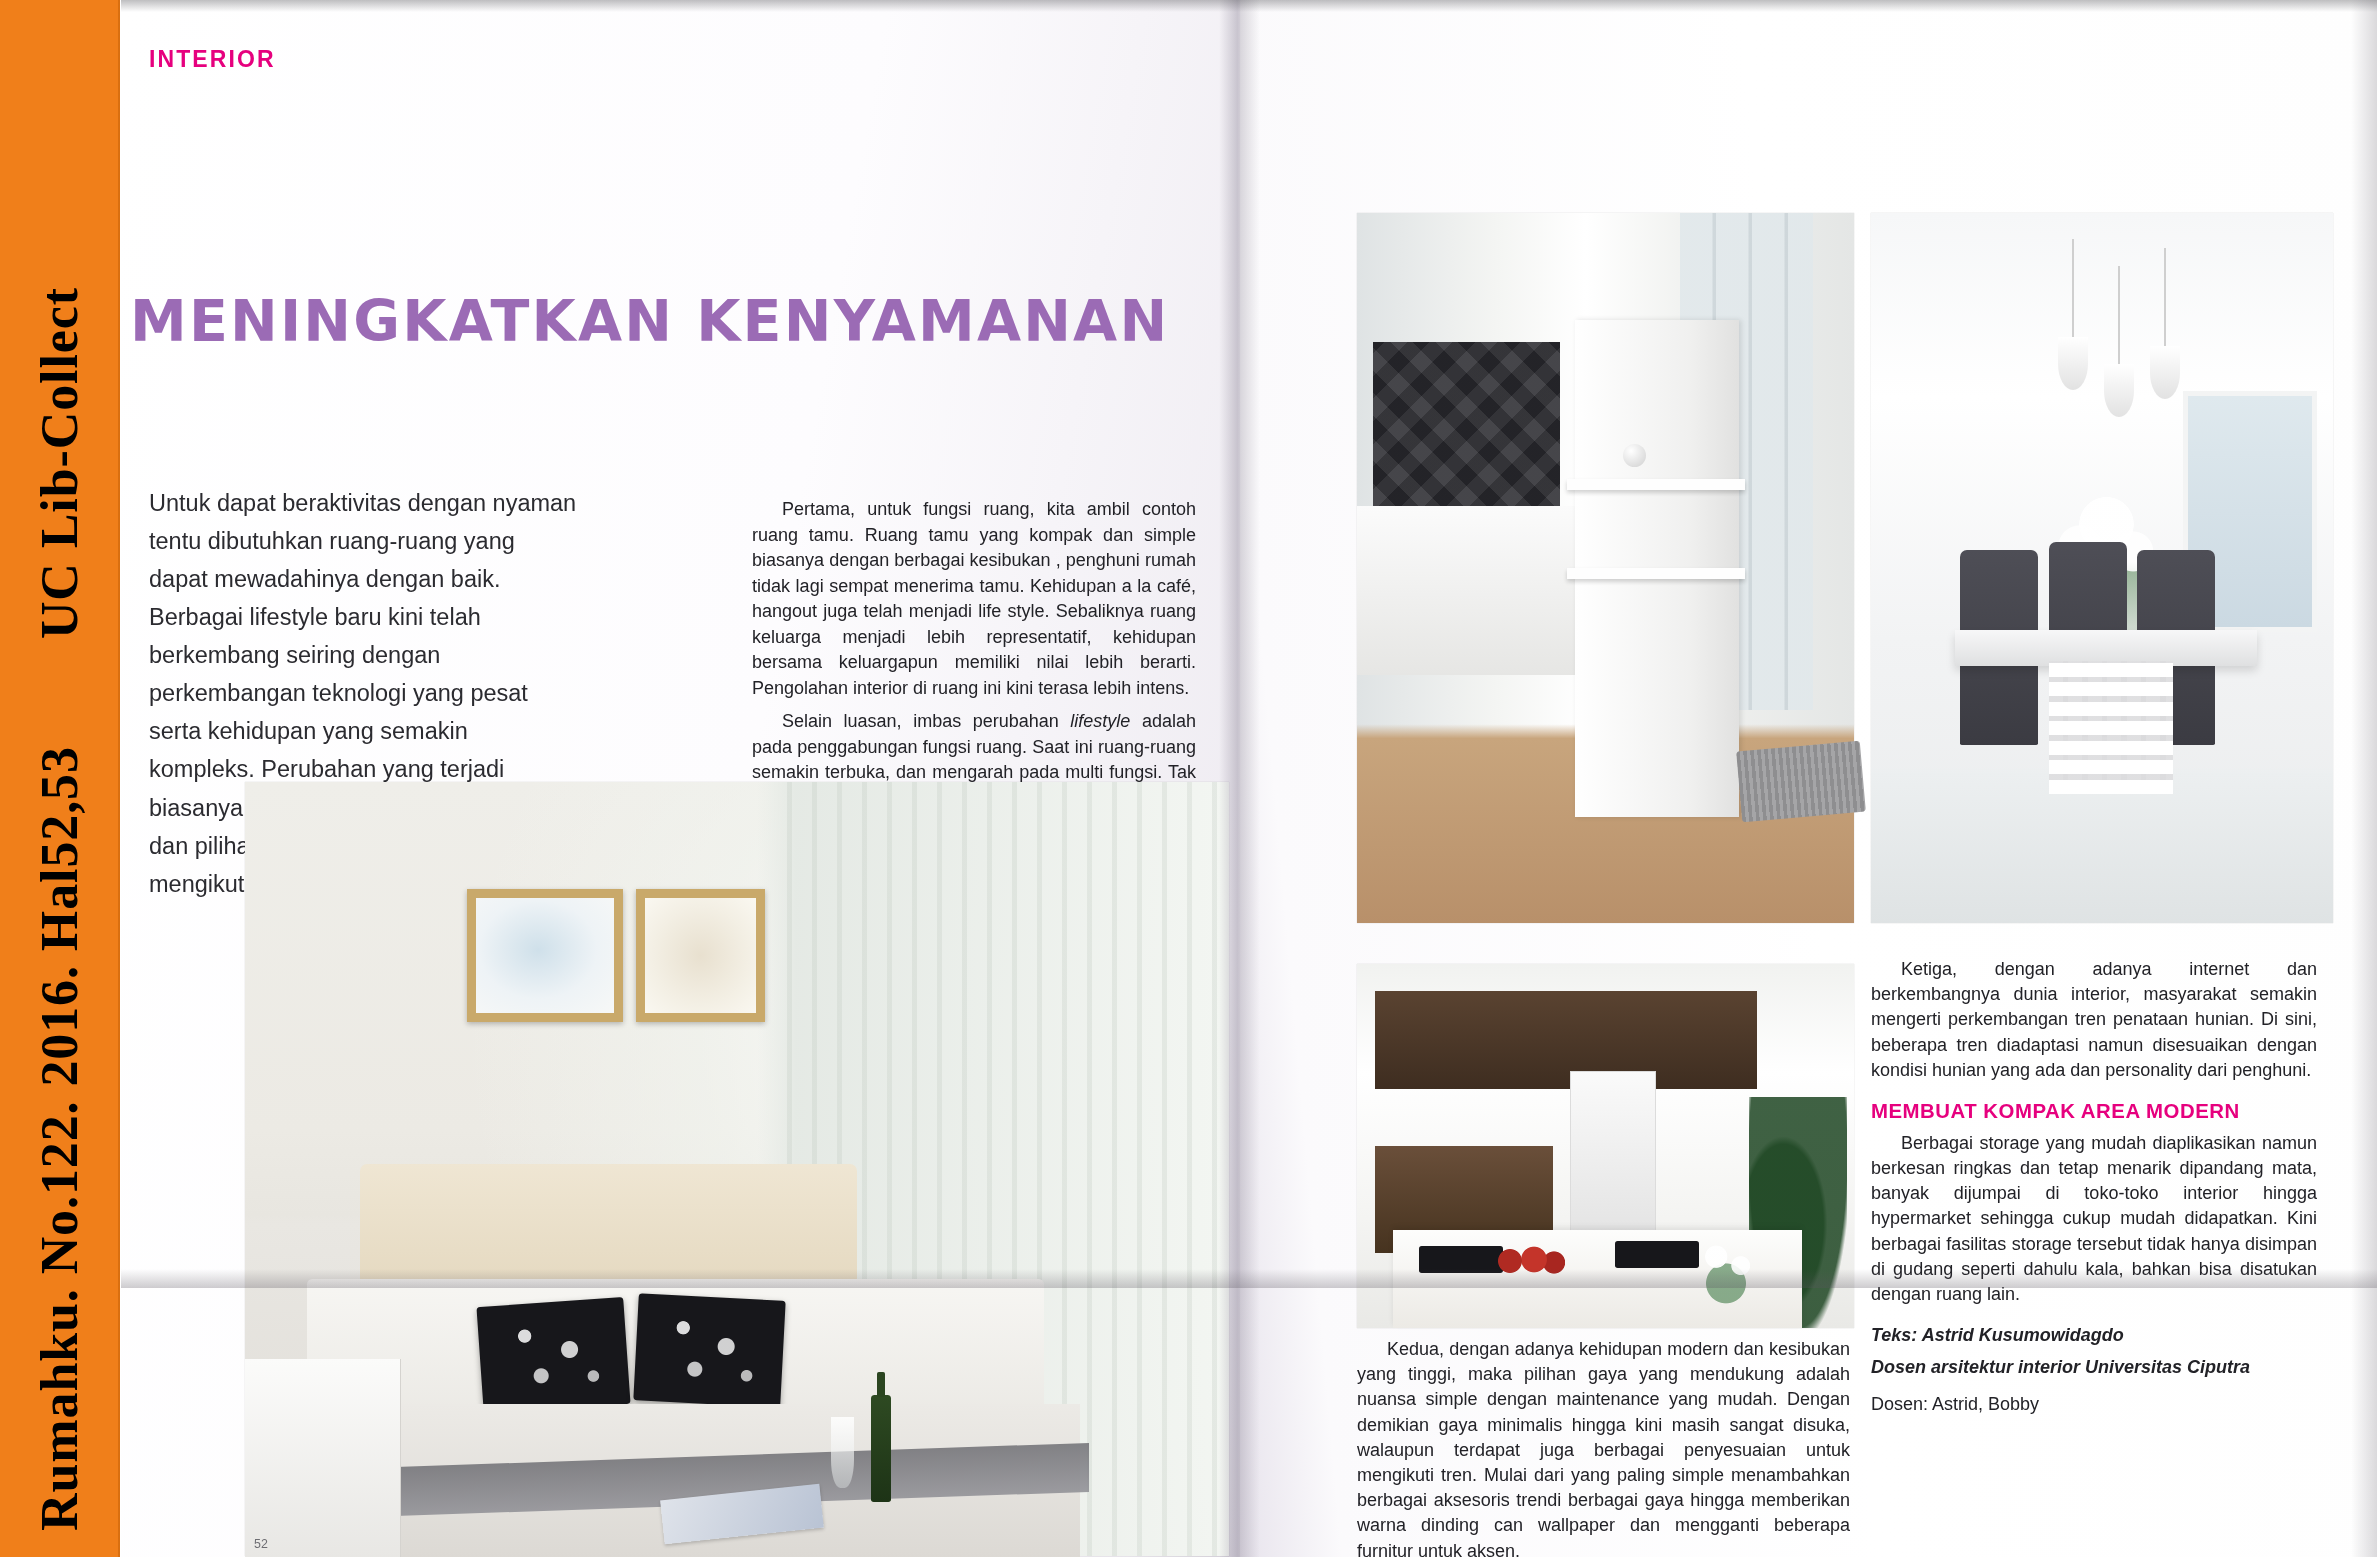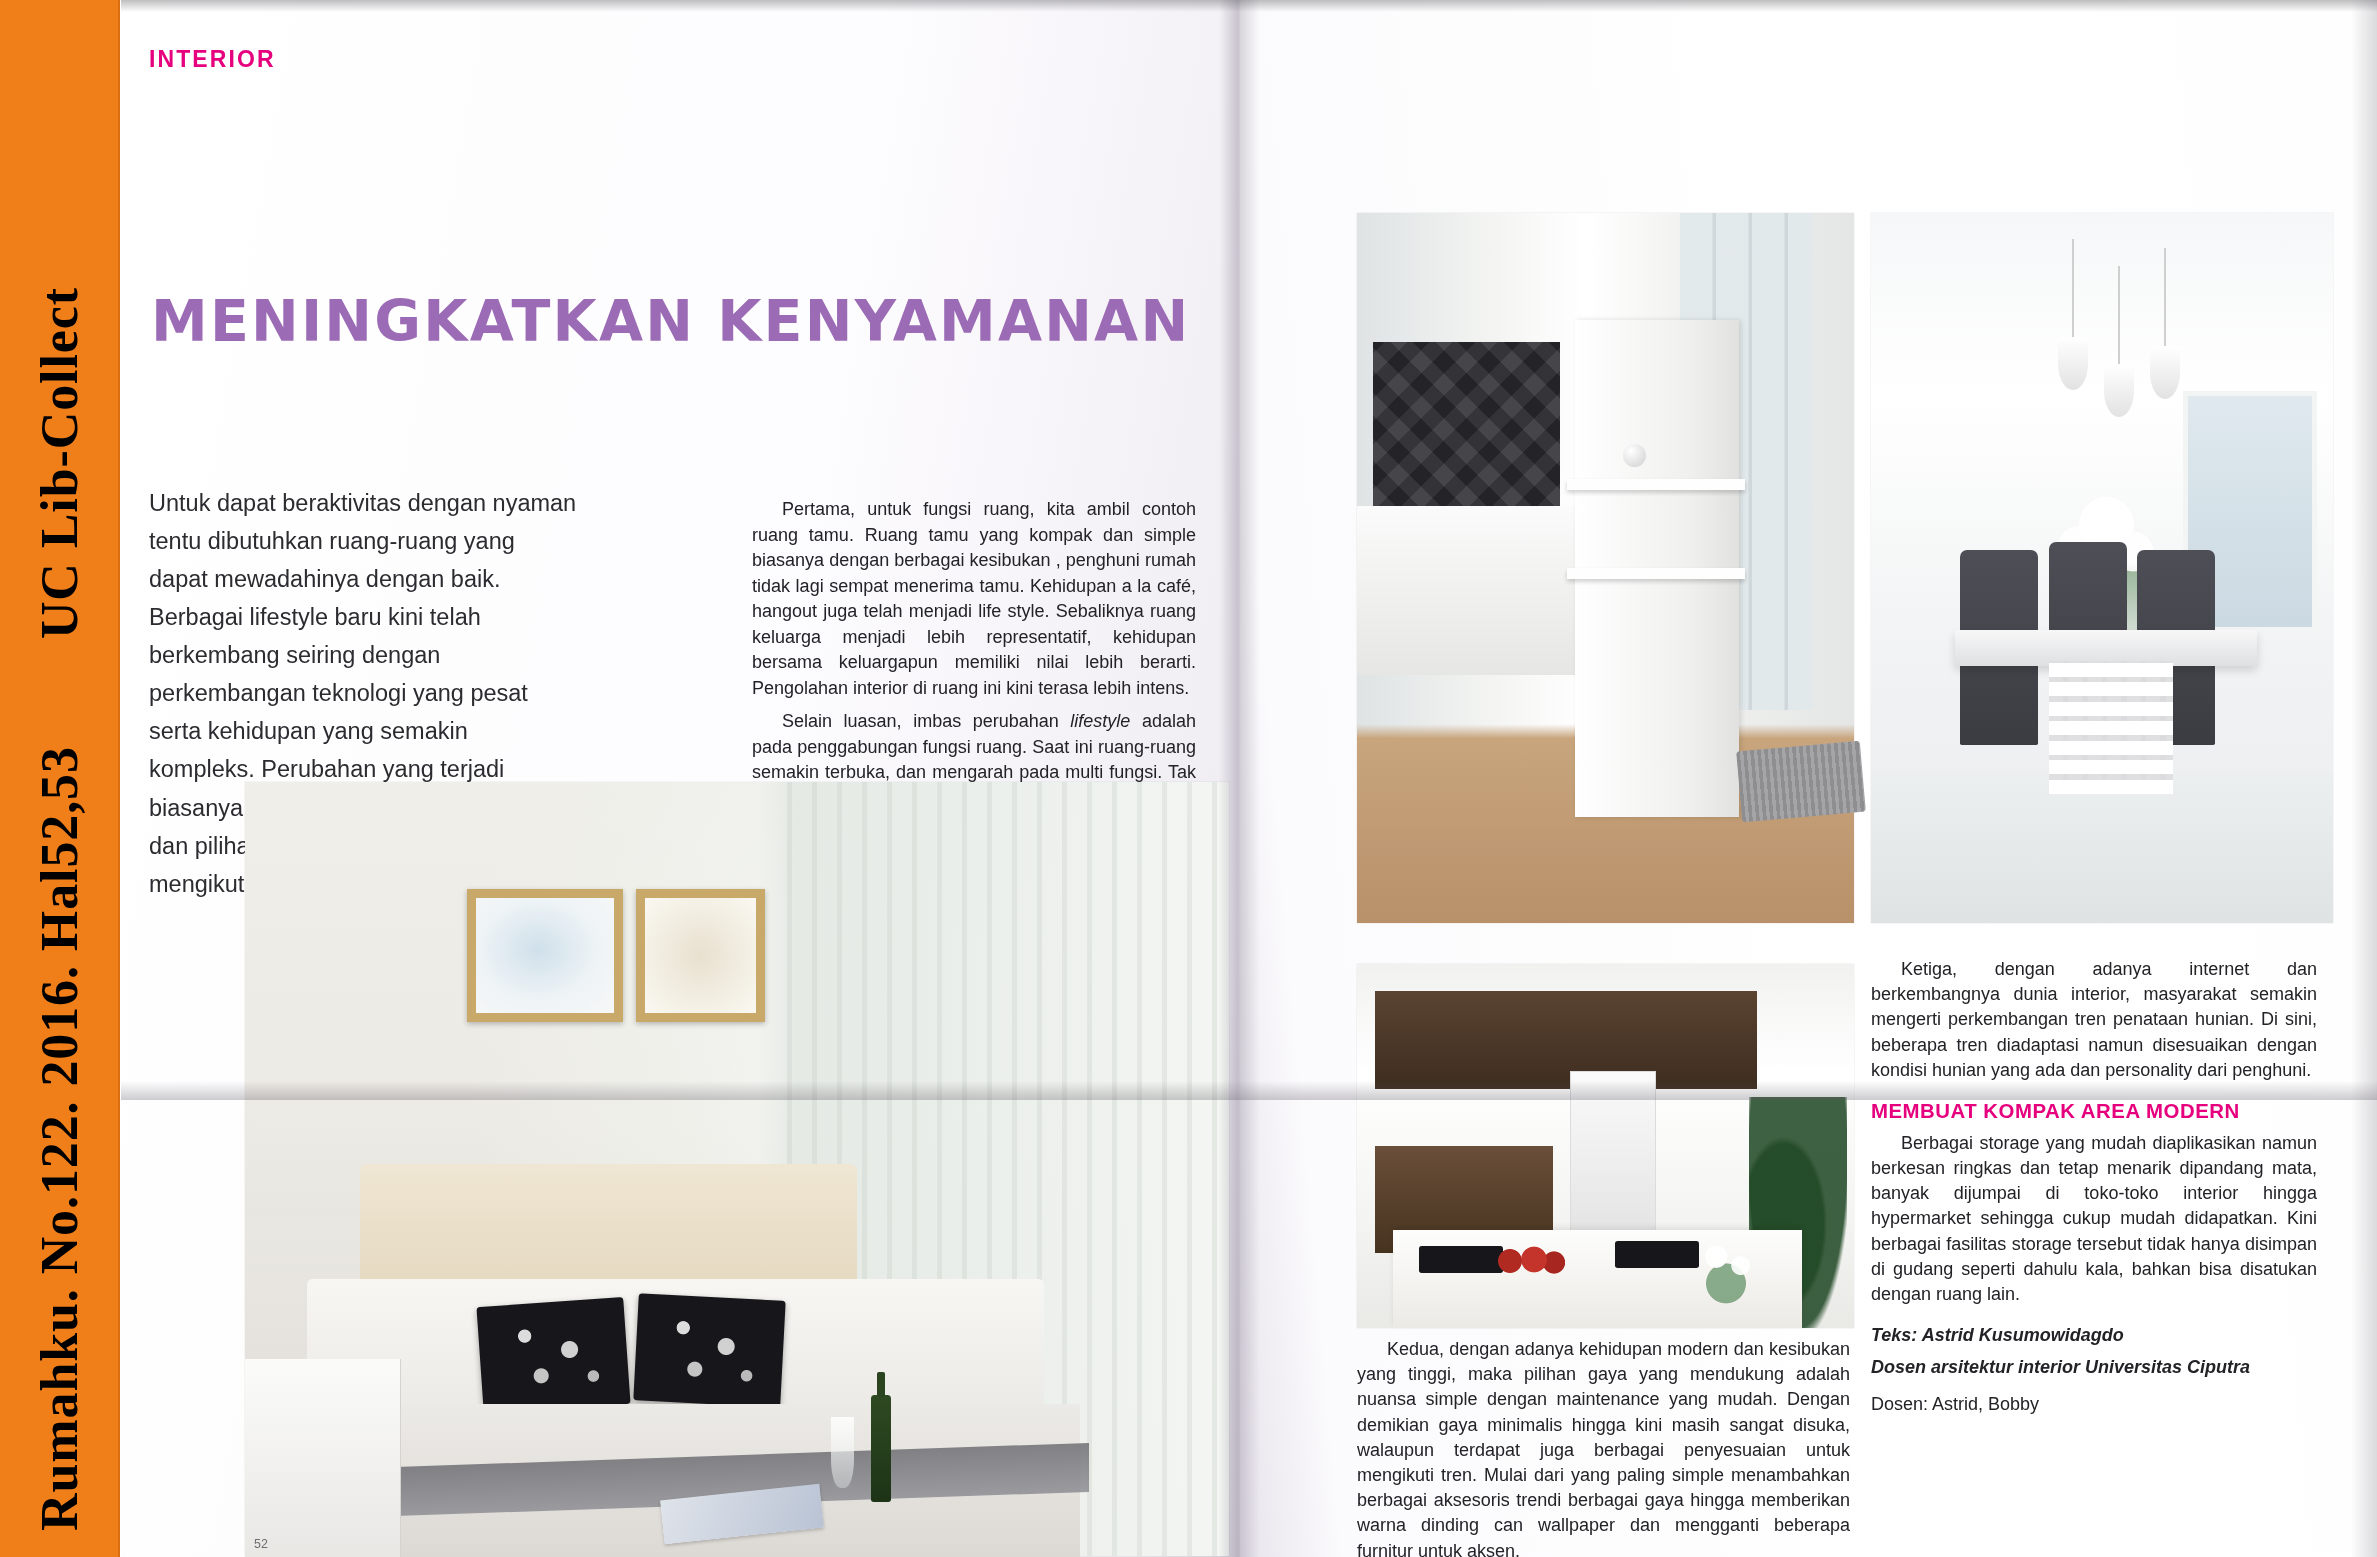--- a/index.html
+++ b/index.html
@@ -50,21 +50,21 @@
     white-space: nowrap;
   }
   .spine-text .seg2 { margin-left: 107px; }
 
   
   .spread {
     position: absolute;
     left: 121px;
     top: 0;
     width: 2257px;
-    height: 1100px;
+    height: 1288px;
     background: #fdfdfe;
   }
   .page-left {
     position: absolute;
     left: 0; top: 0;
     width: 1119px; height: 1558px;
     background: linear-gradient(100deg,#ffffff 0%,#fdfcfe 55%,#efecf2 92%, #d9d5de 100%);
   }
   .page-right {
     position: absolute;
@@ -98,21 +98,21 @@
   .kicker {
     position: absolute;
     left: 28px; top: 46px;
     color: #E6007E;
     font-size: 23px;
     font-weight: 700;
     letter-spacing: 2.1px;
   }
   .headline-1 {
     position: absolute;
-    left: 30px; top: 293px;
+    left: 9px; top: 293px;
     font-size: 57px;
     font-weight: 700;
     letter-spacing: 2.2px;
     color: #9B6BB5;
     line-height: 1;
     white-space: nowrap;
     font-family: "DejaVu Sans", sans-serif;
   }
   .headline-2 {
     position: absolute;

